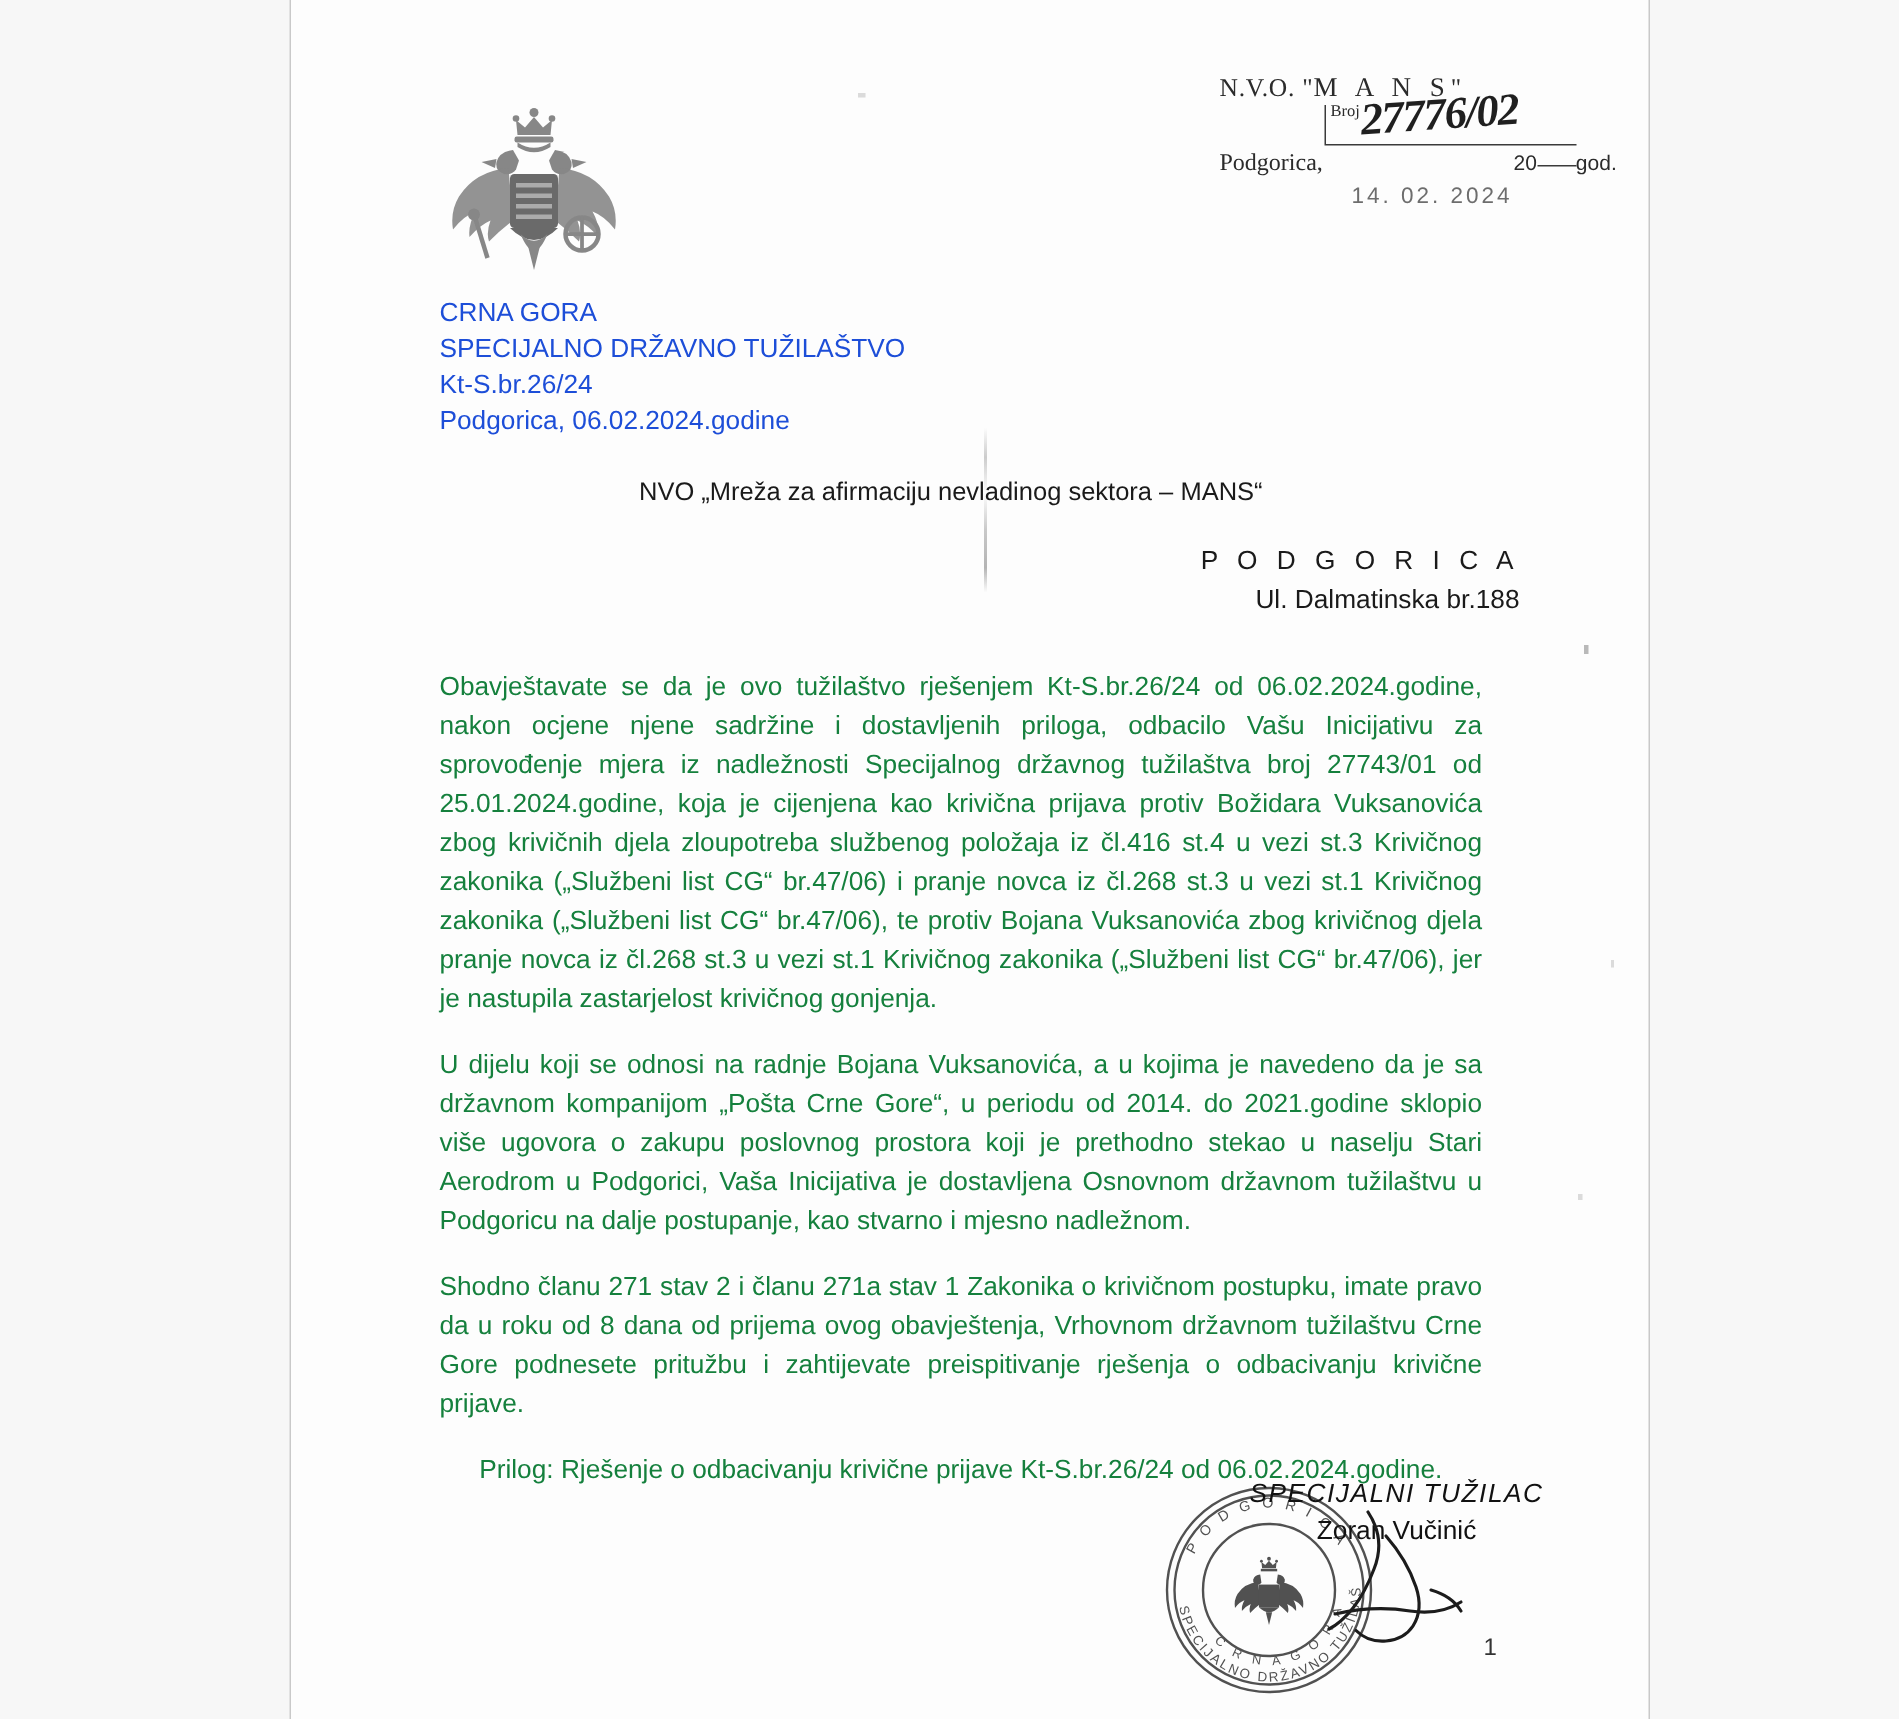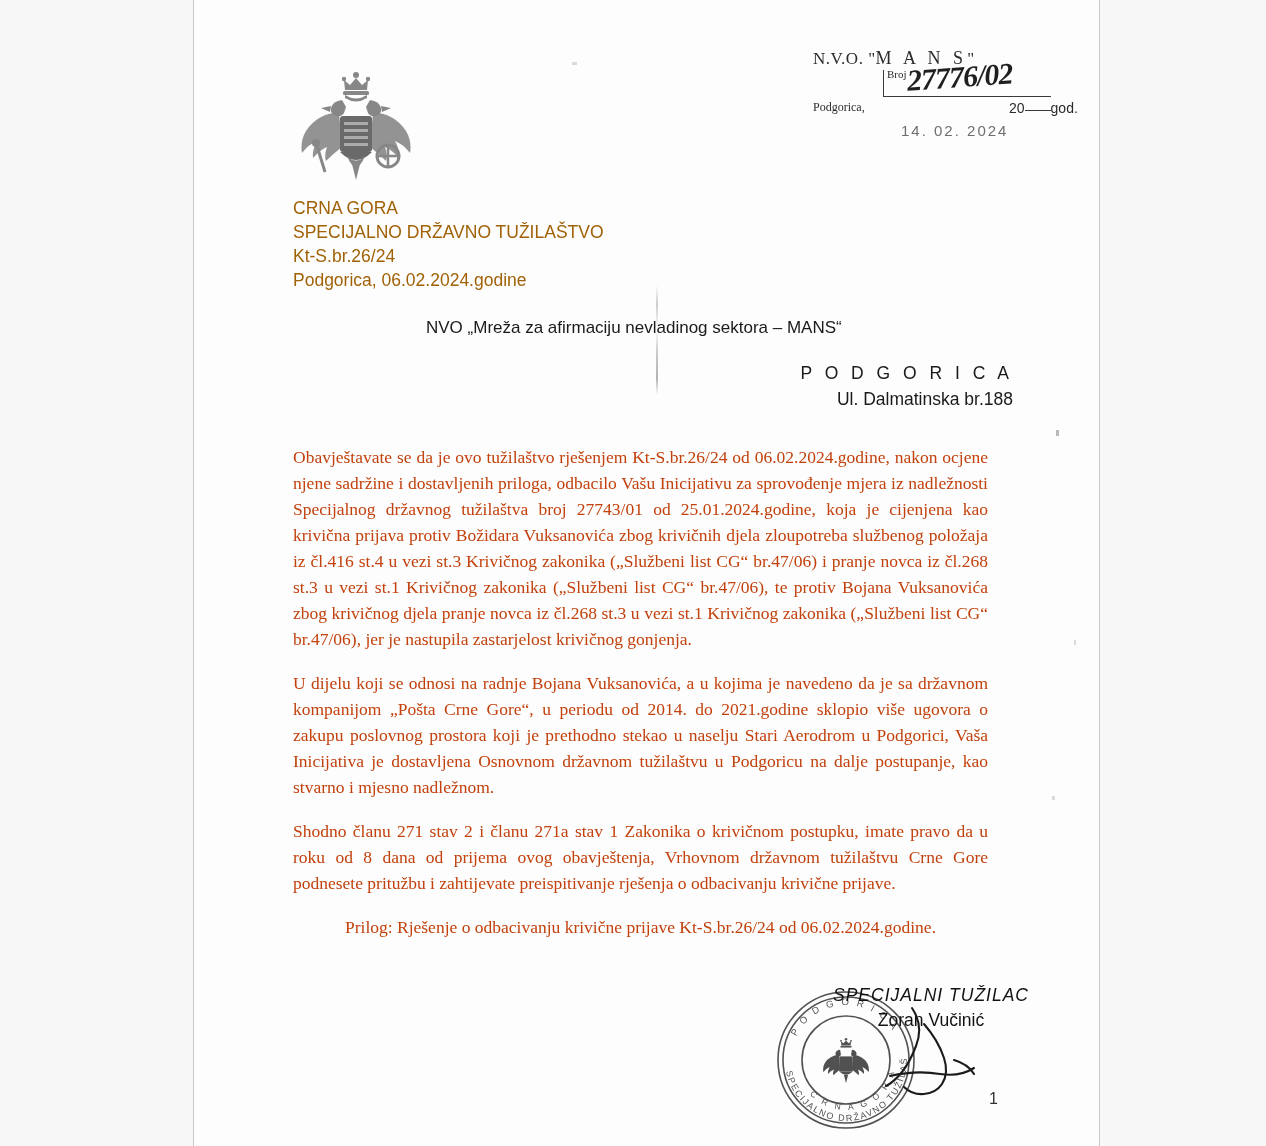--- a/index.html
+++ b/index.html
@@ -135,21 +135,21 @@
     letter-spacing: 2px;
     font-family: "Liberation Sans", sans-serif;
     color: #555;
     opacity: .85;
     margin-top: 36px;
   }
   #receipt-stamp .stamp-city {
     position: absolute;
     left: 2px;
     top: 52px;
-    font-size: 12px;
+    font-size: 16px;
     font-family: "Liberation Serif", serif;
   }
   #receipt-stamp .stamp-tail {
     position: absolute;
     left: 198px;
     top: 52px;
     font-size: 14px;
     font-family: Liberation Sans, sans-serif;
     white-space: nowrap;
   }
@@ -160,21 +160,21 @@
     vertical-align: 2px;
   }
 
   
   #letterhead {
     position: absolute;
     left: 99px;
     top: 196px;
     font-size: 17.5px;
     line-height: 24px;
-    color: #a16207;
+    color: #1d4ed8;
   }
 
   
   #addressee-line {
     position: absolute;
     left: 232px;
     top: 318px;
     font-size: 17px;
     color: #1a1a1a;
     white-space: nowrap;
@@ -195,23 +195,22 @@
   #addressee-city .street { display: block; }
 
   
   #letter-body {
     position: absolute;
     left: 99px;
     top: 444px;
     width: 695px;
     font-size: 17.5px;
     line-height: 26px;
-    color: #c2410c;
+    color: #15803d;
     text-align: justify;
-    font-family: Liberation Serif, serif;
   }
   #letter-body p { margin: 0 0 18px 0; }
   #letter-body p.attachment { margin-bottom: 0; text-align: center; }
 
   
   #signature-block {
     position: absolute;
     left: 612px;
     top: 983px;
     width: 250px;

